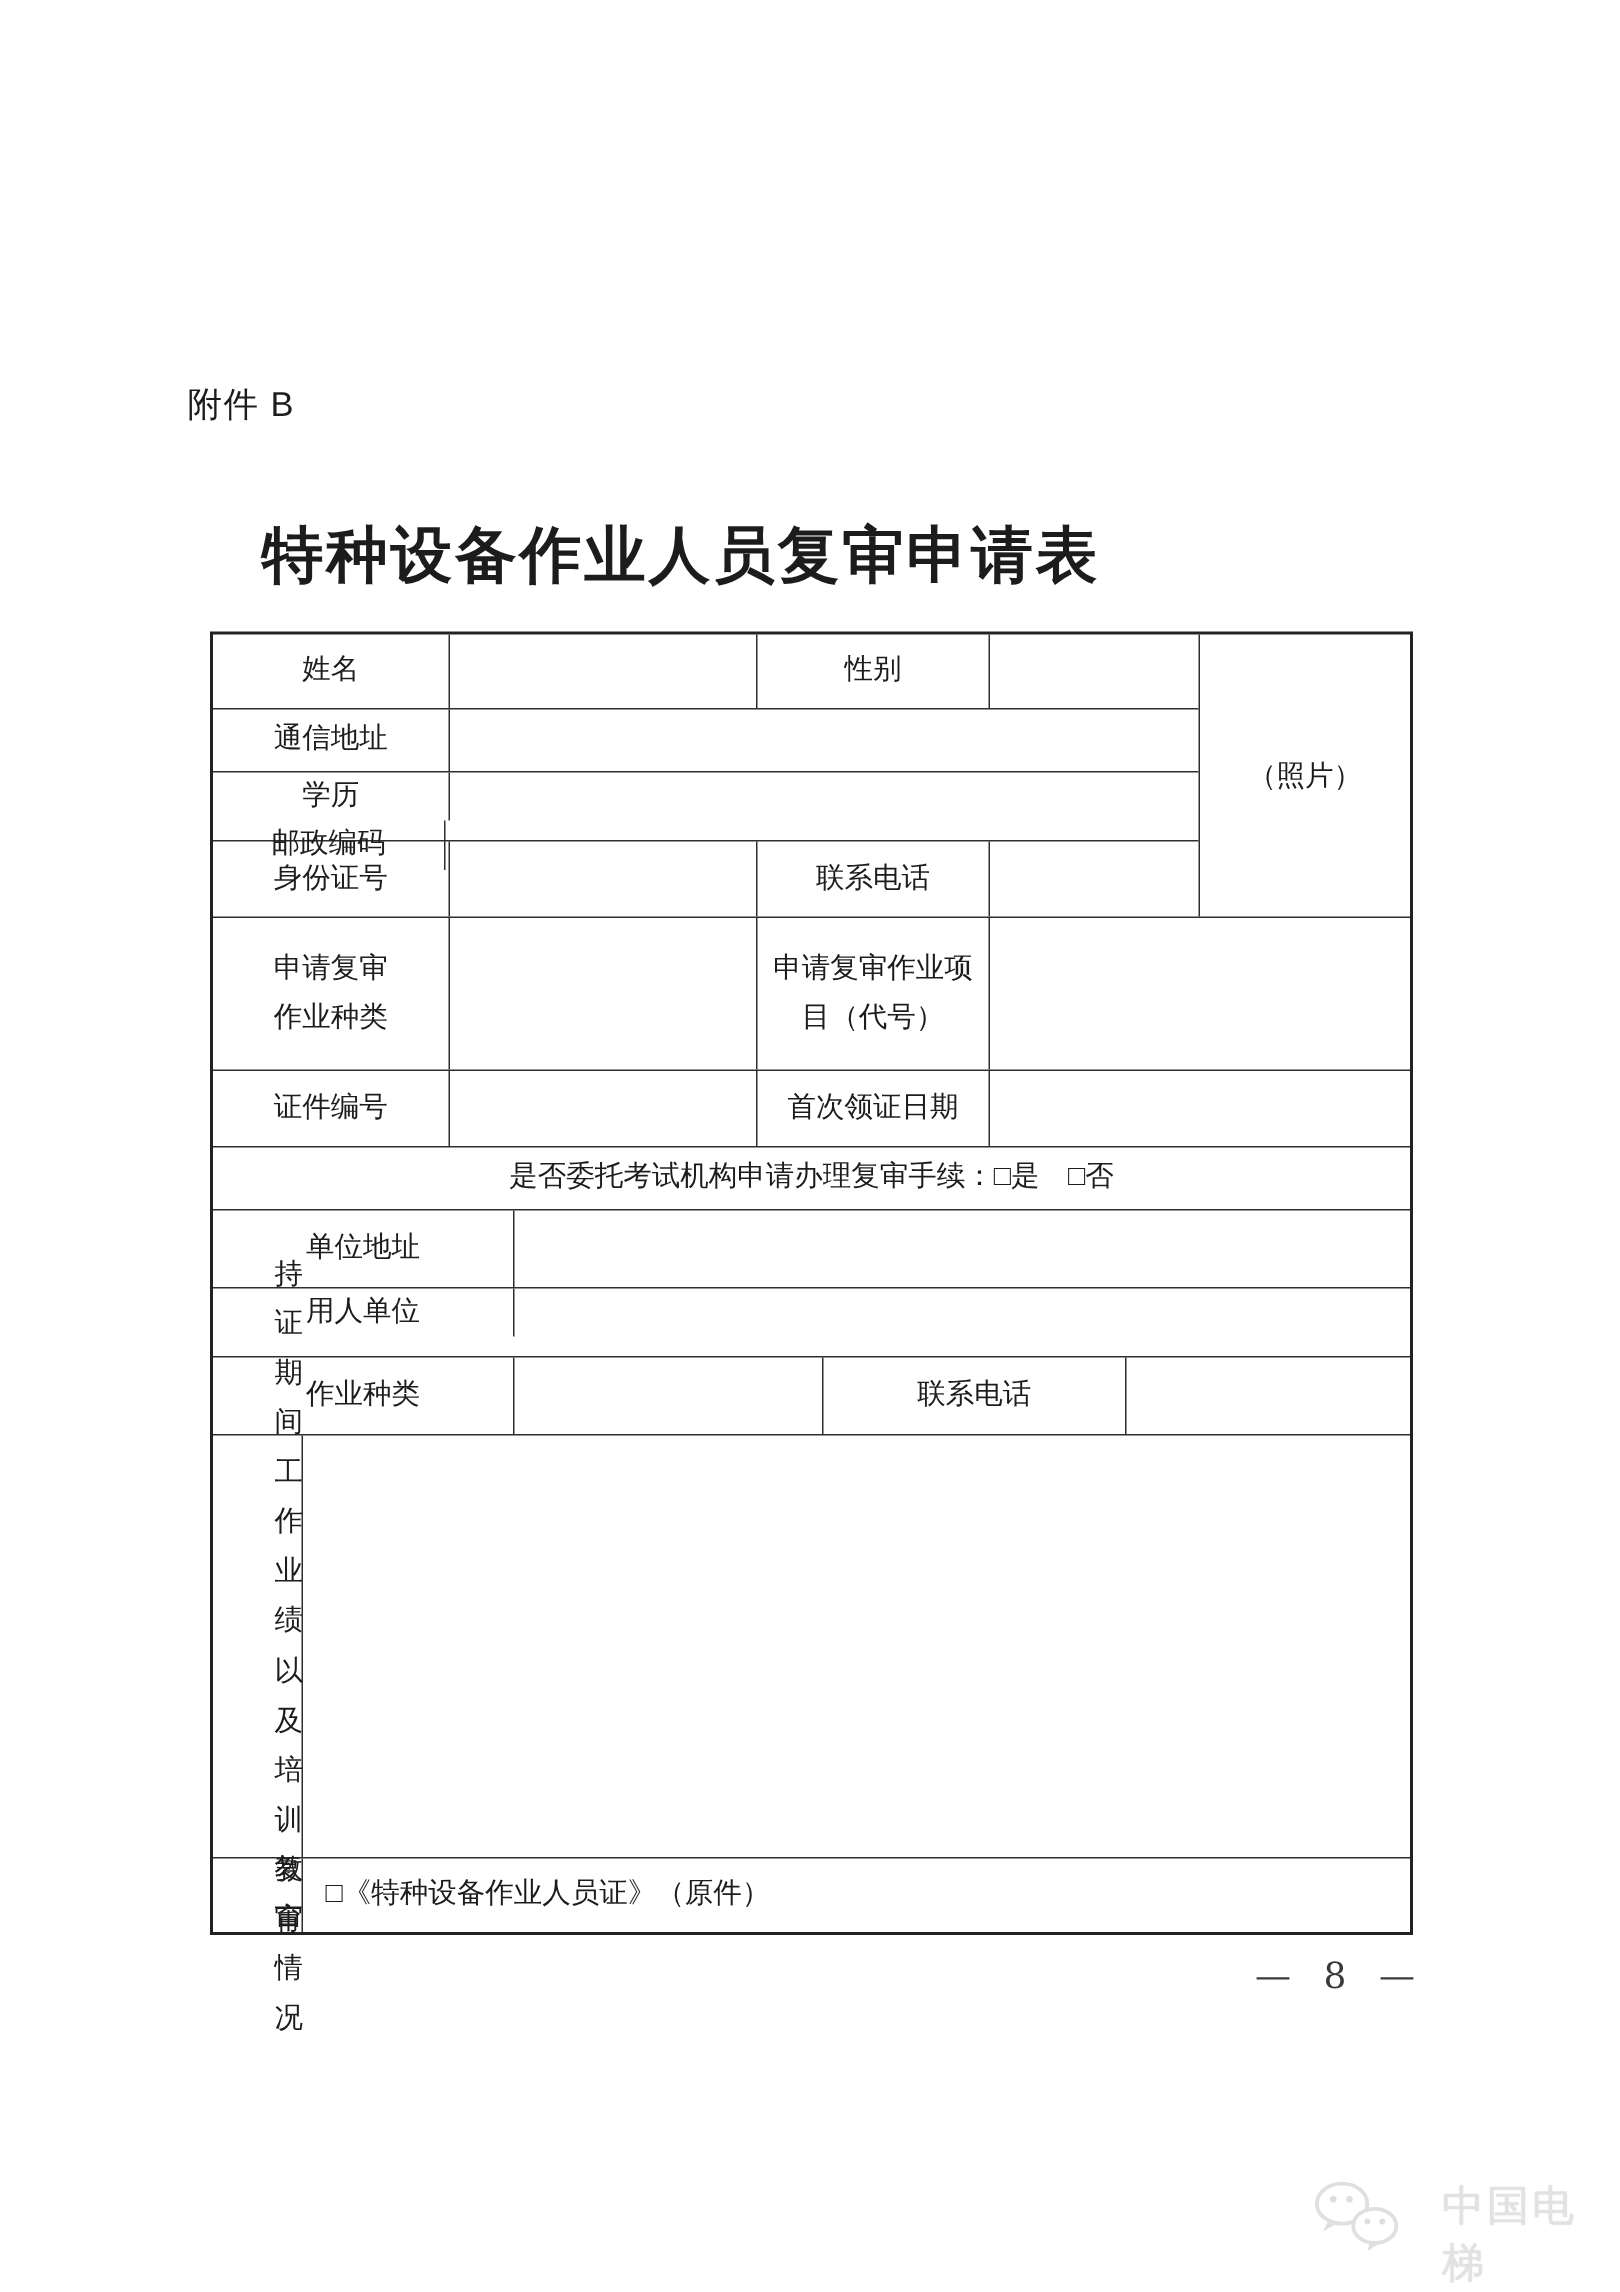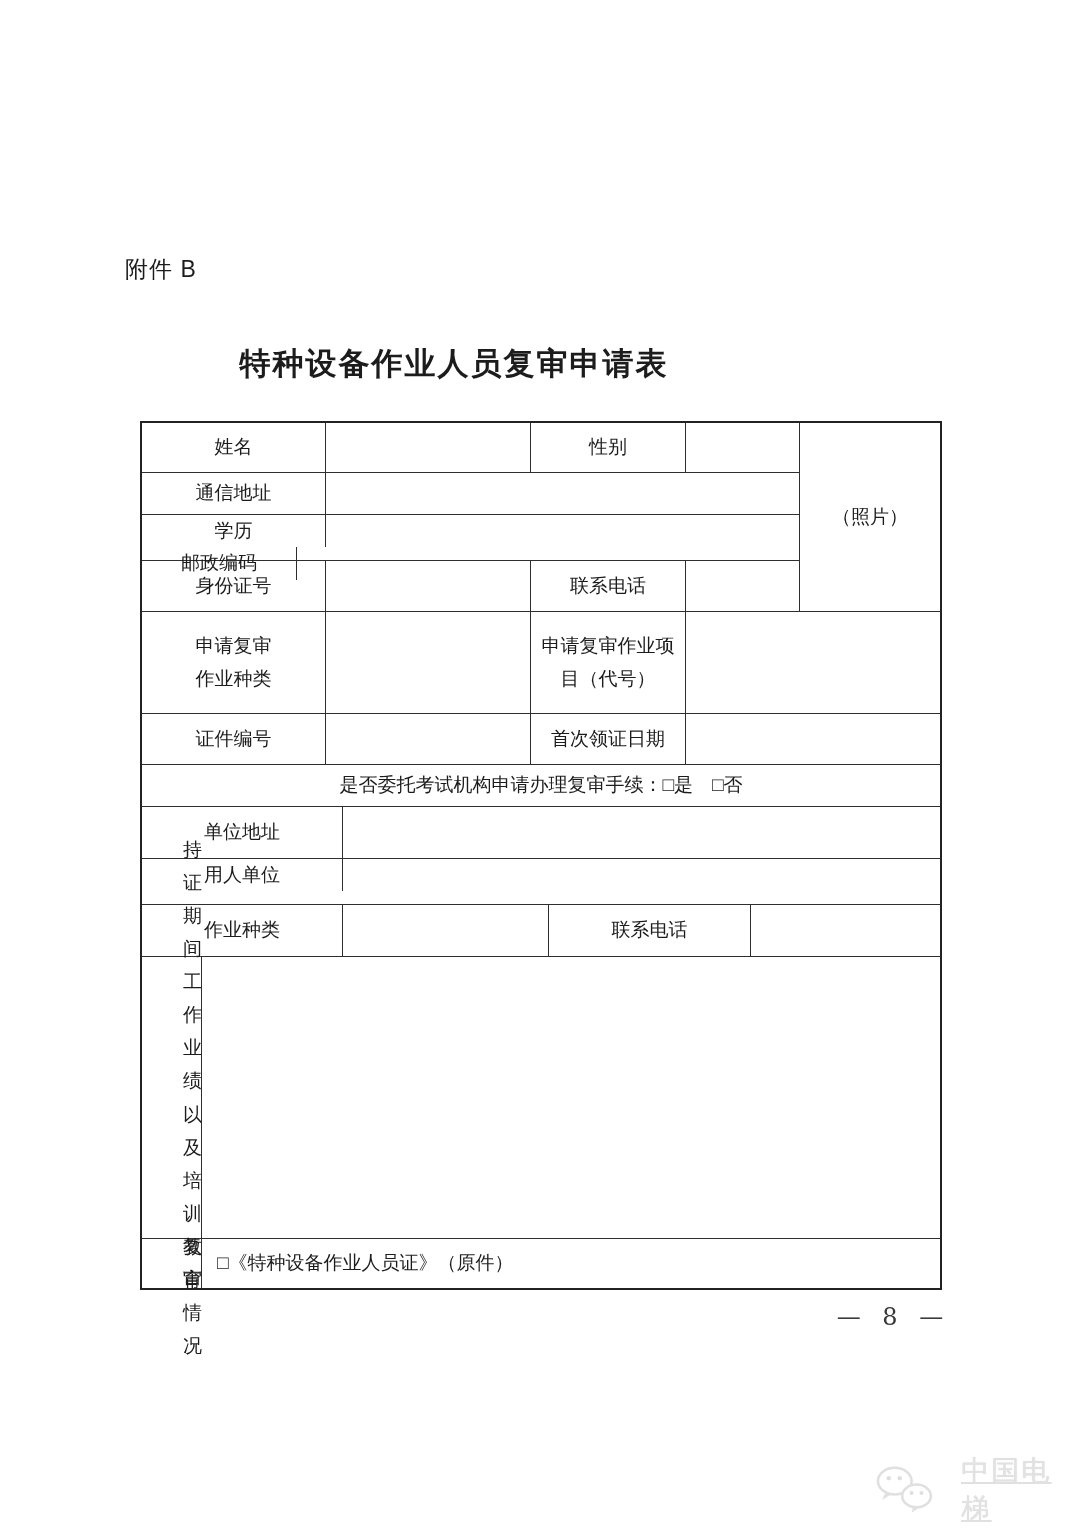--- a/index.html
+++ b/index.html
@@ -11,21 +11,21 @@
     color: #1c1c1c;
     overflow: hidden;
   }
   .attachment-label {
     position: absolute; left: 125px; top: 254px;
     font-size: 23px; letter-spacing: 1px;
   }
   .doc-title {
     position: absolute; left: 0; top: 343px; width: 908px;
     text-align: center;
-    font-size: 31px; font-weight: bold; letter-spacing: 2px;
+    font-size: 41px; font-weight: bold; letter-spacing: 2px;
   }
   .form-table {
     position: absolute; left: 140px; top: 421px; width: 802px;
     border: 2px solid #222;
     background: #fff;
     font-size: 19px;
   }
   .trow { display: flex; border-bottom: 1px solid #2e2e2e; }
   .trow.last { border-bottom: none; }
   .cell {
@@ -40,40 +40,39 @@
   .sectionA-left { width: 658px; border-right: 1px solid #2e2e2e; }
   .sectionA-left .trow:last-child { border-bottom: none; }
   .h50 { height: 50px; }
   .h42 { height: 42px; }
   .h46 { height: 46px; flex-direction: column; }
   .h102 { height: 102px; }
   .h51 { height: 51px; }
   .h52 { height: 52px; }
   .h282 { height: 282px; }
   .h49 { height: 49px; justify-content: space-between; }
-  .w158 { width: 184px; }
+  .w158 { width: 158px; }
   .w205 { width: 205px; }
   .w155 { width: 155px; }
   .w201 { width: 201px; }
   .w206 { width: 206px; }
   .w202 { width: 202px; }
   .w60  { width: 60px; padding-left: 42px; }
   .photo-cell { flex: 1; display: flex; align-items: center; justify-content: center; }
   .vertical-label { line-height: 1.74; font-size: 19px; }
   .page-number {
     position: absolute; left: 800px; top: 1303px; width: 180px;
     text-align: center;
     font-family: "DejaVu Serif", "Liberation Serif", serif;
     font-size: 24px; color: #3a3a3a; word-spacing: 14px;
   }
   .watermark {
     position: absolute; left: 872px; top: 1452px;
-    display: flex; align-items: center; gap: 24px;
+    display: flex; gap: 24px;
     color: #e0e0e0;
-    text-decoration: underline;
   }
   .watermark-text {
     font-size: 28px; letter-spacing: 2px; color: #e2e2e2;
     text-shadow: 0 0 1px #d0d0d0;
   }
   .wm-icon { display: block; }
 </style>
 </head>
 <body>
 

